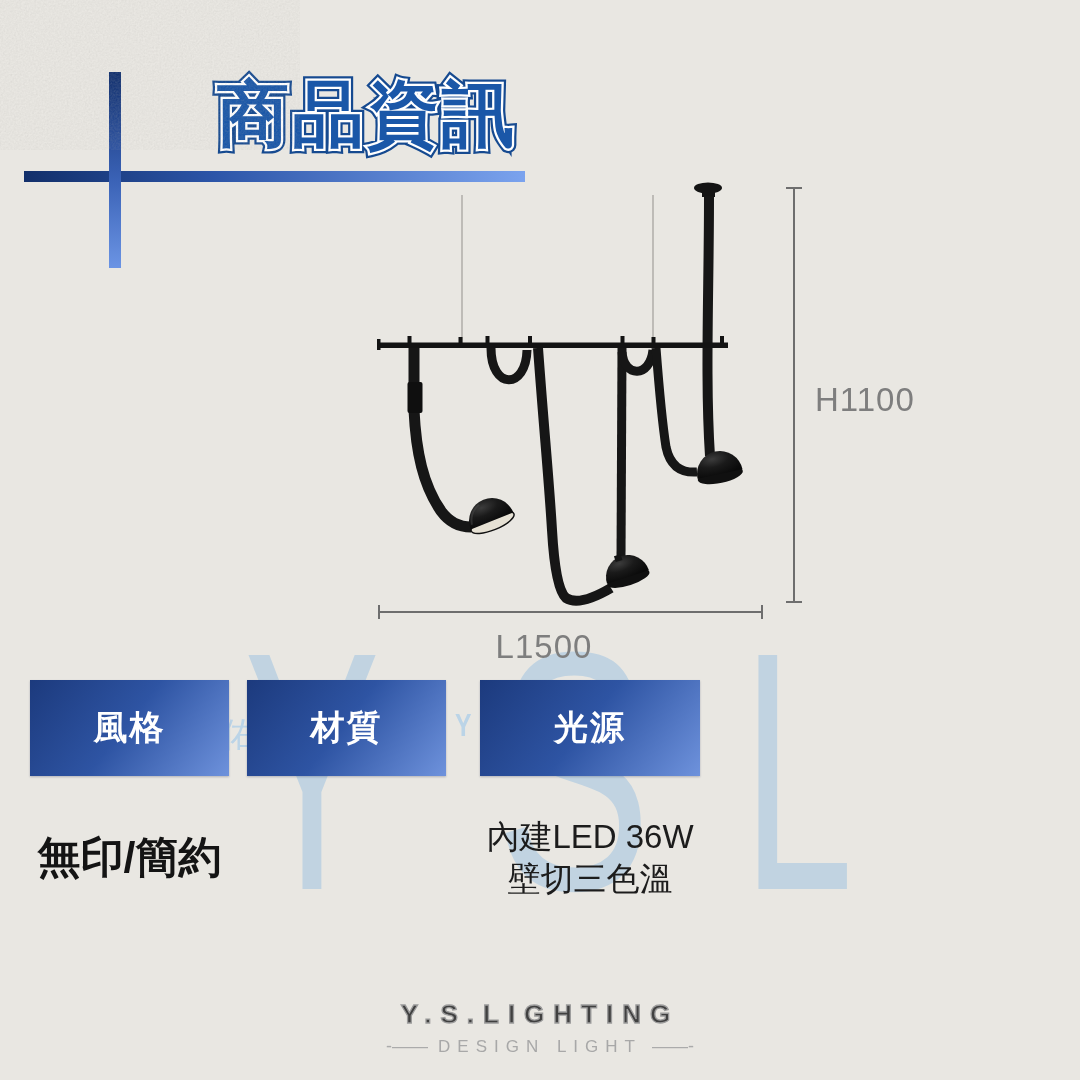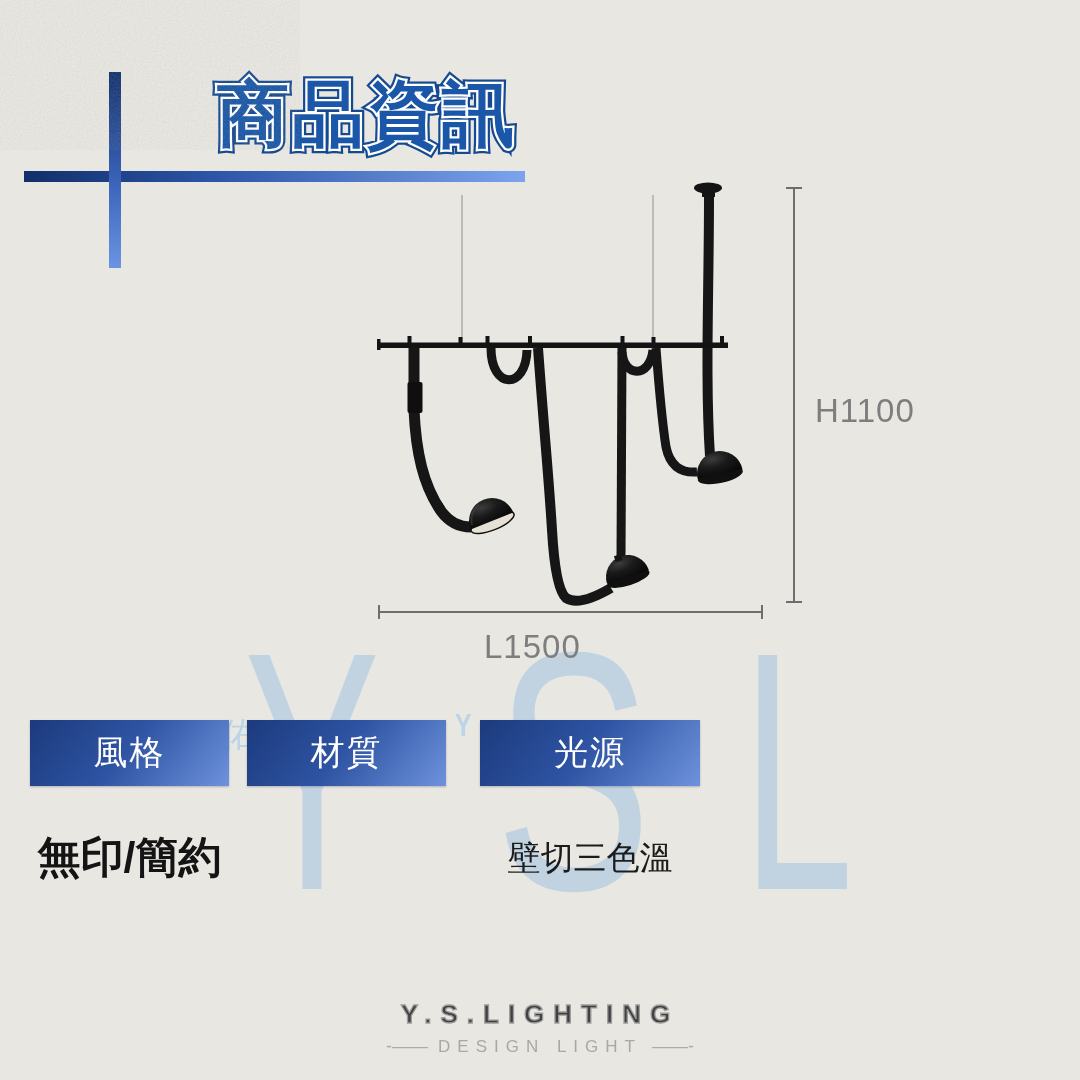--- a/index.html
+++ b/index.html
@@ -28,27 +28,27 @@
   .wm-y{left:244px;transform:scaleX(.60);}
   .wm-s{left:495px;transform:scaleX(.69);}
   .wm-l{left:742px;transform:scaleX(.59);}
   .wm-small{position:absolute;z-index:1;color:#b7d2e8;opacity:.9;}
   .wm-small-left{left:222px;top:712px;font-size:34px;}
   .wm-small-right{left:455px;top:708px;font-size:31px;font-weight:700;transform:scaleX(.8);transform-origin:0 0;}
   
   .lamp-svg{position:absolute;inset:0;z-index:10;}
   
   .dim-label{position:absolute;z-index:11;color:#7e7e7e;font-size:33px;letter-spacing:1px;}
-  .dim-l-label{left:484px;top:628px;width:120px;}
-  .dim-h-label{left:815px;top:392px;}
+  .dim-l-label{left:484px;top:628px;width:120px;text-align:center;}
+  .dim-h-label{left:815px;top:381px;}
   
-  .spec-head{position:absolute;top:720px;height:66px;z-index:20;
+  .spec-head{position:absolute;top:680px;height:96px;z-index:20;
     background:linear-gradient(128deg,#1c3a7d 0%,#2e54a3 48%,#6e92dc 100%);
     display:flex;align-items:center;justify-content:center;
-    color:#ffffff;font-weight:400;font-size:34px;letter-spacing:2px;
+    color:#ffffff;font-weight:700;font-size:34px;letter-spacing:2px;
     box-shadow:0 1px 2px rgba(10,20,60,.25);}
   .spec-head.c1{left:30px;width:199px;}
   .spec-head.c2{left:247px;width:199px;}
   .spec-head.c3{left:480px;width:220px;}
   .spec-head.c4{left:720px;width:330px;}
   .spec-val{position:absolute;top:822px;height:72px;z-index:20;
     display:flex;flex-direction:column;align-items:center;justify-content:center;
     text-align:center;color:#141414;}
   .spec-val.c1{left:30px;width:199px;font-size:43px;font-weight:700;}
   .spec-val.c2{left:247px;width:199px;font-size:34px;font-weight:700;}
@@ -156,20 +156,21 @@
 
   <div class="dim-label dim-l-label">L1500</div>
   <div class="dim-label dim-h-label">H1100</div>
 
   <div class="spec-head c1">風格</div>
   <div class="spec-head c2">材質</div>
   <div class="spec-head c3">光源</div>
 
   <div class="spec-val c1">無印/簡約</div>
   <div class="spec-val c3">
+    <span>內建LED 36W</span>
     <span>壁切三色溫</span>
   </div>
 
   <div class="brand">Y.S.LIGHTING</div>
   <div class="tagline-row">
     <span class="tagline-dash">-——</span>
     <span>DESIGN LIGHT</span>
     <span class="tagline-dash">——-</span>
   </div>
 

